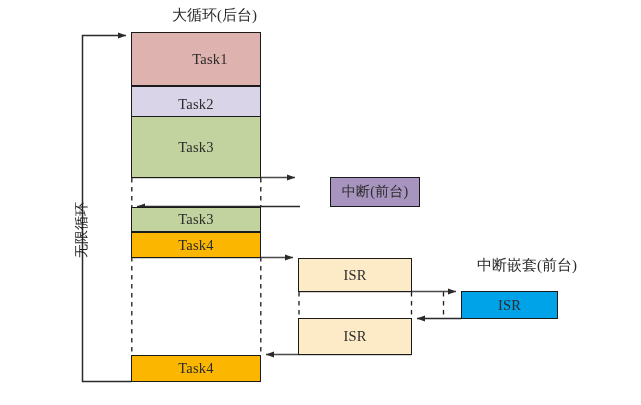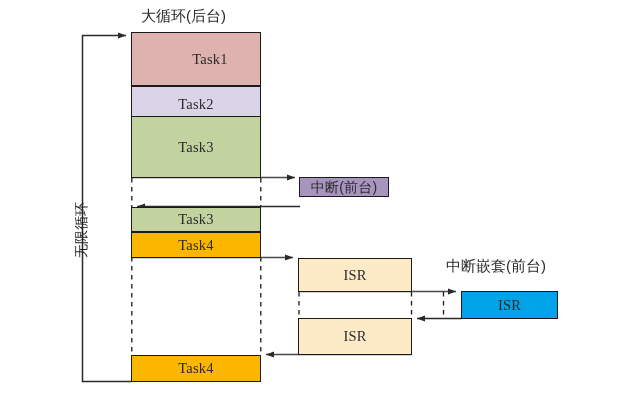--- a/index.html
+++ b/index.html
@@ -52,21 +52,22 @@
     position: absolute;
     color: #1a1a1a;
     font-size: 14px;
     font-family: "Liberation Sans", "DejaVu Sans", sans-serif;
     white-space: nowrap;
     line-height: 1;
     transform-origin: 0 0;
     transform: rotate(-90deg);
   }
   .cjk {
-    font-family: Liberation Sans, sans-serif;
+    font-family: Liberation Serif, serif;
+    margin-left: 31px;
   }
   .footnote {
     position: absolute;
     color: #9b9b9b;
     font-size: 9px;
     font-family: "Liberation Sans", "DejaVu Sans", sans-serif;
     white-space: nowrap;
     opacity: 0.55;
     line-height: 1;
   }
@@ -142,21 +143,21 @@
   <div class="box" style="left:131px; top:86px; width:130px; height:36px; background:#d9d4e7;">Task2</div>
 
   <div class="box" style="left:131px; top:116px; width:130px; height:62px; background:#c3d3a0;">Task3</div>
 
   <div class="box" style="left:131px; top:207px; width:130px; height:25px; background:#c3d3a0;">Task3</div>
 
   <div class="box" style="left:131px; top:232px; width:130px; height:26px; background:#fbb600;">Task4</div>
 
   <div class="box" style="left:131px; top:355px; width:130px; height:27px; background:#fbb600;">Task4</div>
 
-  <div class="box cjk" style="left:299px; top:177px; width:90px; height:20px; background:#a795bf; font-size:14px;">中断(前台)</div>
+  <div class="box cjk" style="left:299px; top:177px; width:90px; height:30px; background:#a795bf; font-size:14px;">中断(前台)</div>
 
   <div class="box" style="left:298px; top:258px; width:114px; height:34px; background:#fdebc8;">ISR</div>
 
   <div class="box" style="left:298px; top:318px; width:114px; height:37px; background:#fdebc8;">ISR</div>
 
   <div class="box" style="left:461px; top:291px; width:97px; height:28px; background:#00a2e8;">ISR</div>
 
   <div class="footnote" style="left:240px; top:399px;"></div>
 
 </div>

